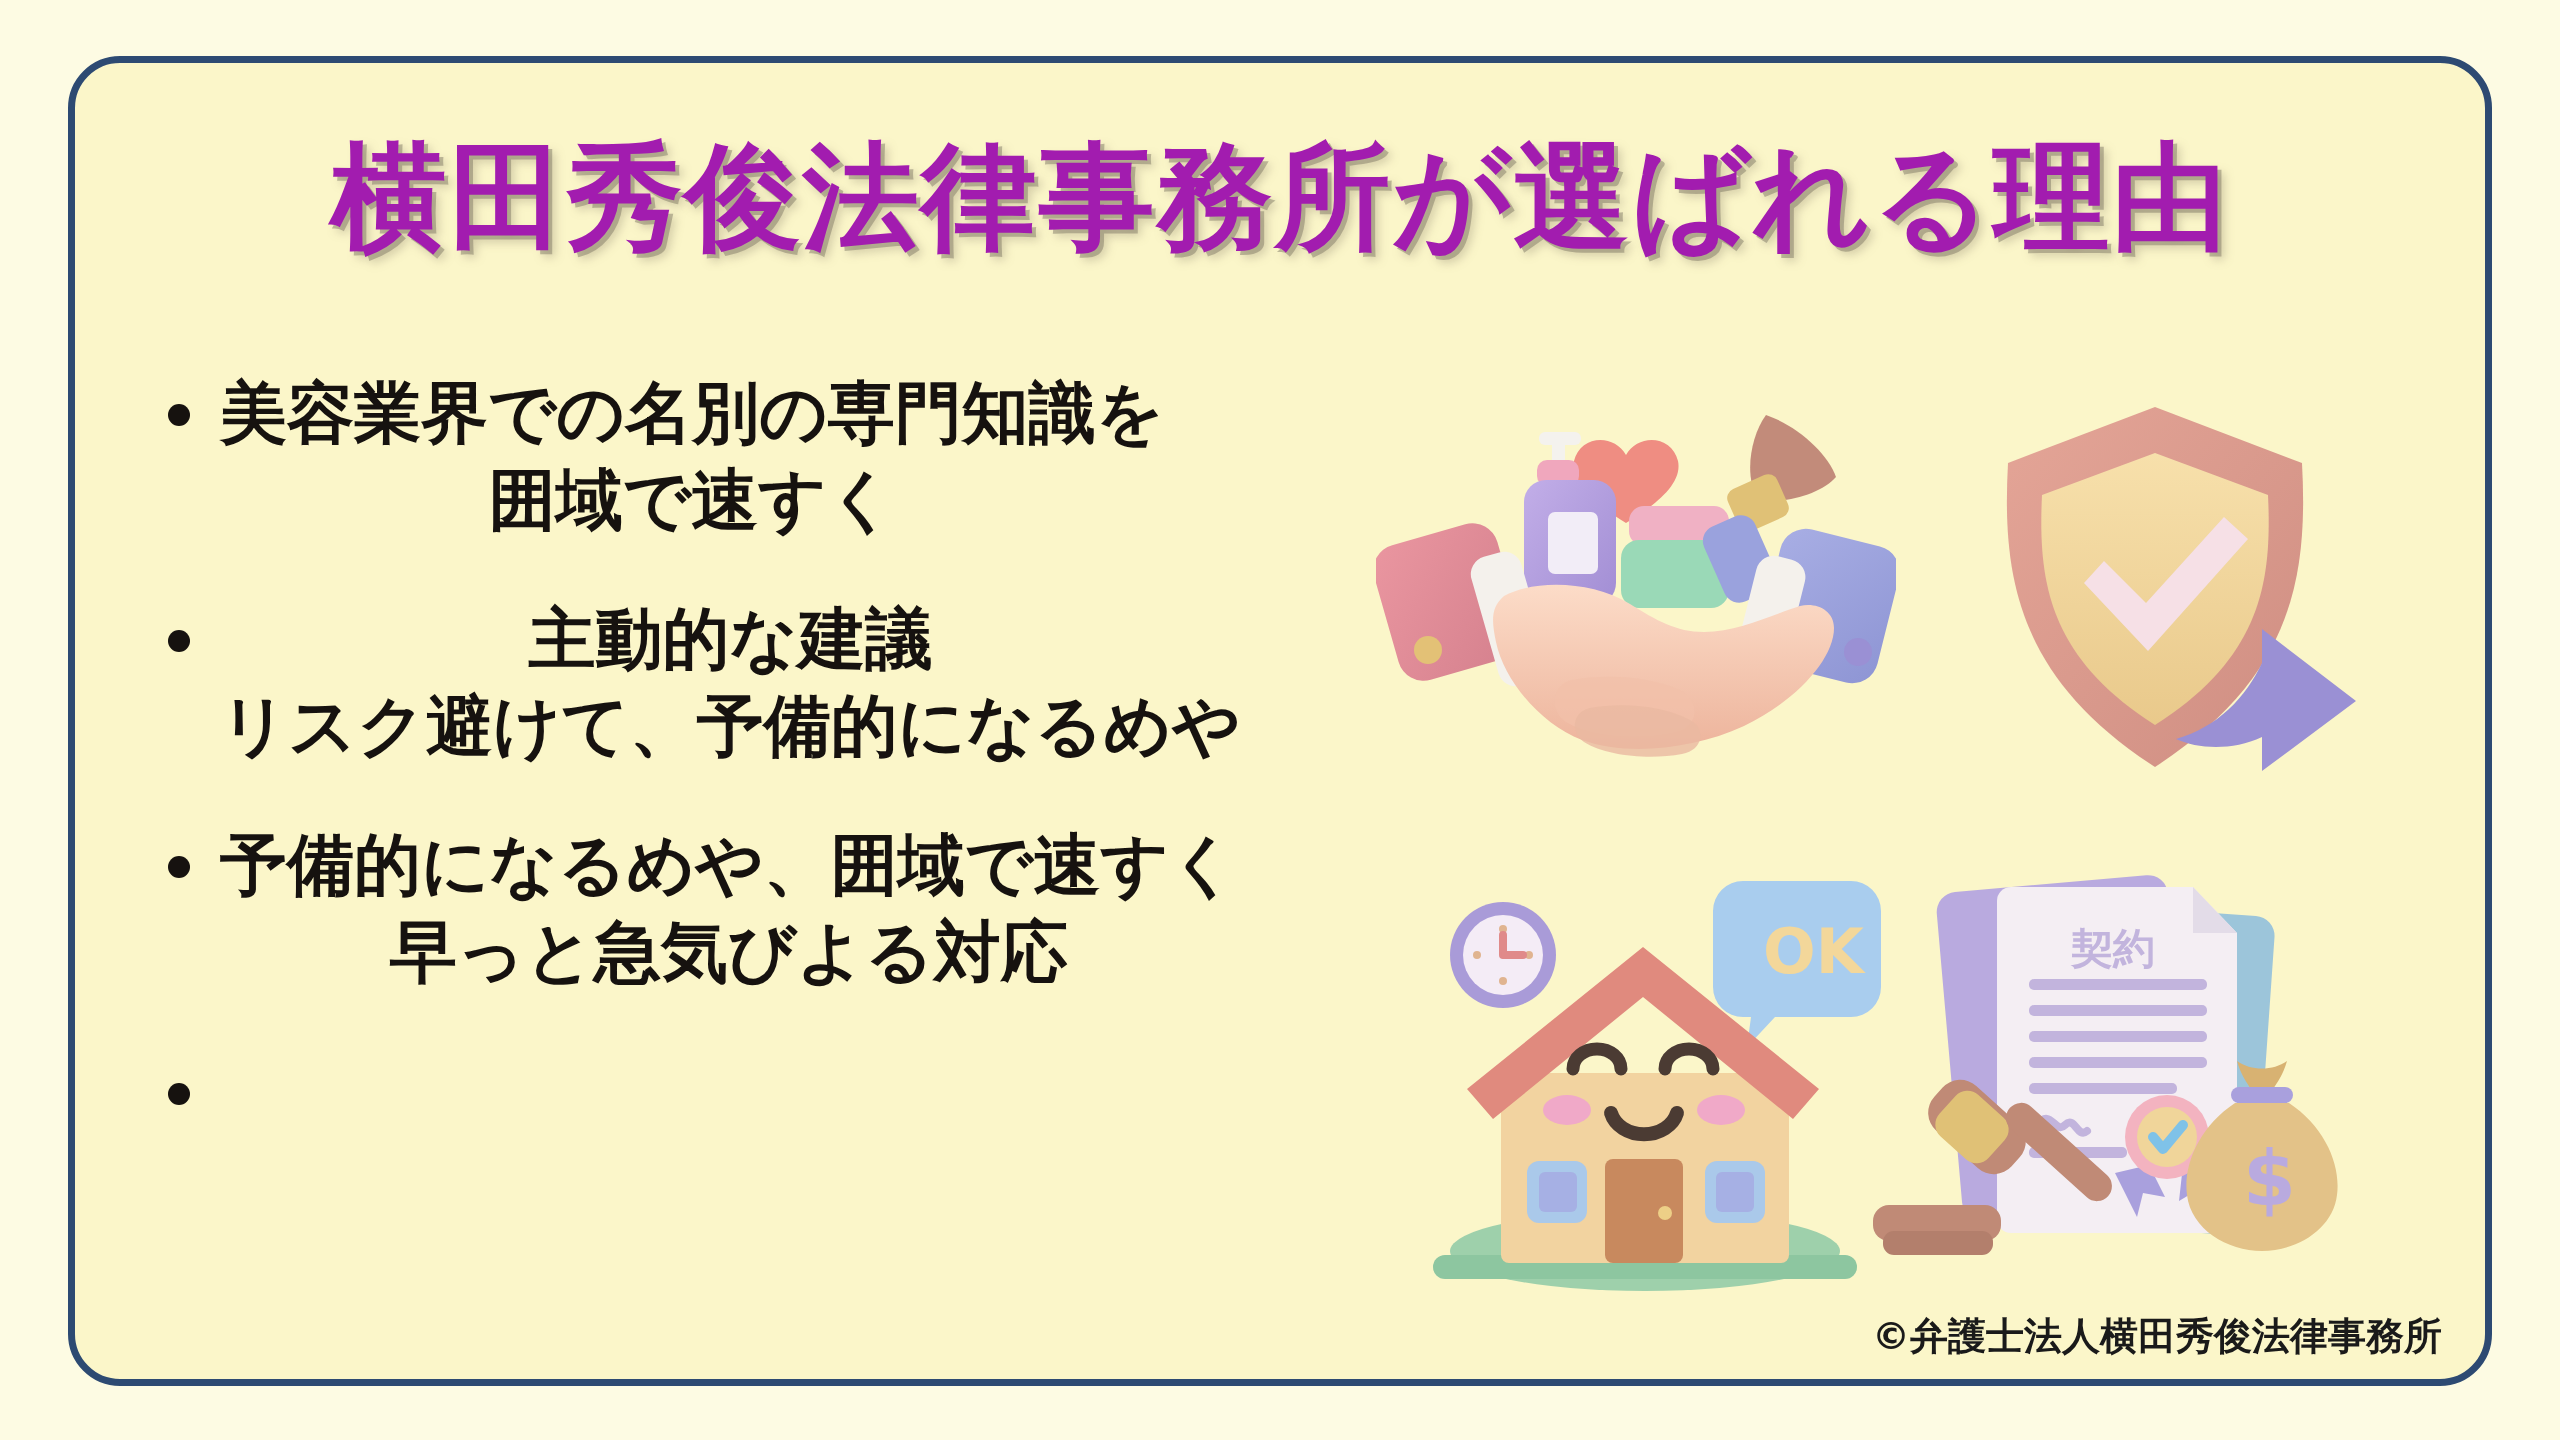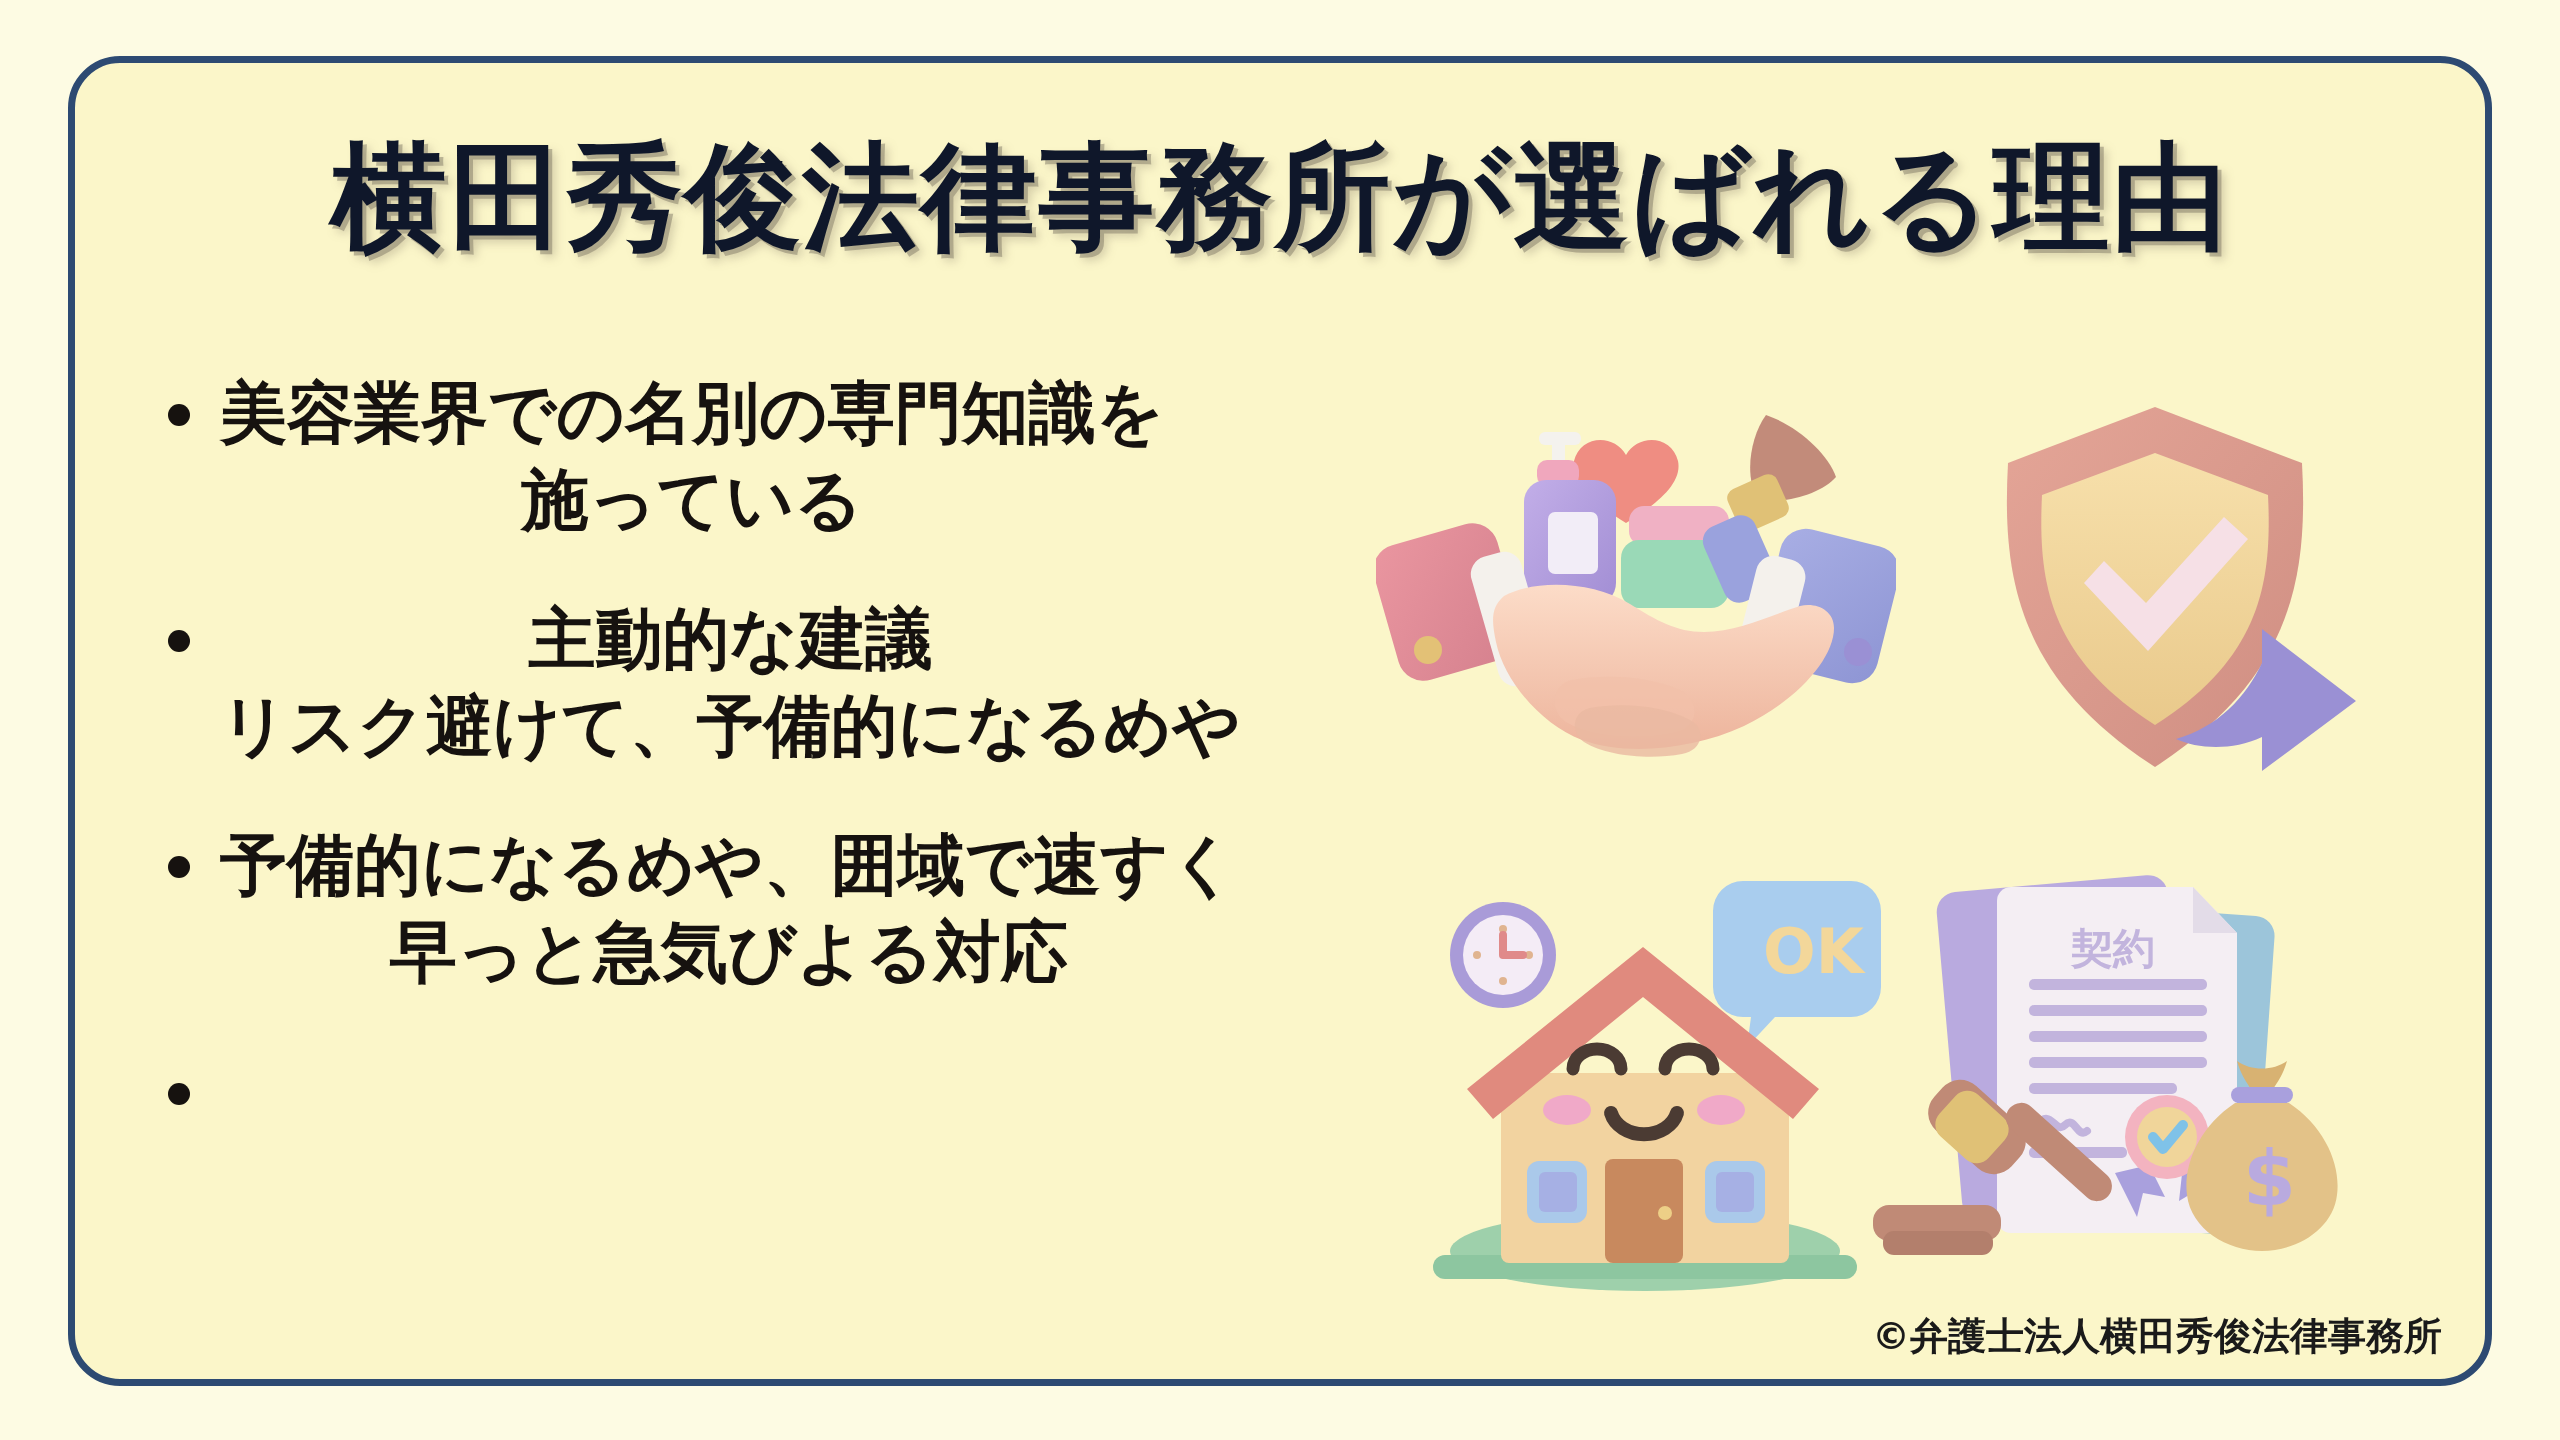--- a/index.html
+++ b/index.html
@@ -43,21 +43,21 @@
     width: 2560px;
     text-align: center;
     pointer-events: none;
   }
   .title {
     display: inline-block;
     font-family: Liberation Serif, serif;
     font-size: 116px;
     font-weight: bold;
     letter-spacing: 2px;
-    color: #0f172a;
+    color: #a21caf;
     text-shadow:
        4px 4px 0 rgba(120,112,95,0.45),
        7px 7px 10px rgba(140,130,105,0.35);
     white-space: nowrap;
   }
 
   
   .bullets {
     position: absolute;
     left: 168px;
@@ -127,21 +127,21 @@
   <div class="title-wrap">
     <span class="title">横田秀俊法律事務所が選ばれる理由</span>
   </div>
 
   <div class="bullets">
 
     <div class="bullet-item">
       <span class="bullet-dot"></span>
       <div class="bullet-text">
         <span class="ln">美容業界での名別の専門知識を</span>
-        <span class="ln">施っている</span>
+        <span class="ln">囲域で速すく</span>
       </div>
     </div>
 
     <div class="bullet-item">
       <span class="bullet-dot"></span>
       <div class="bullet-text">
         <span class="ln">主動的な建議</span>
         <span class="ln">リスク避けて、予備的になるめや</span>
       </div>
     </div>

